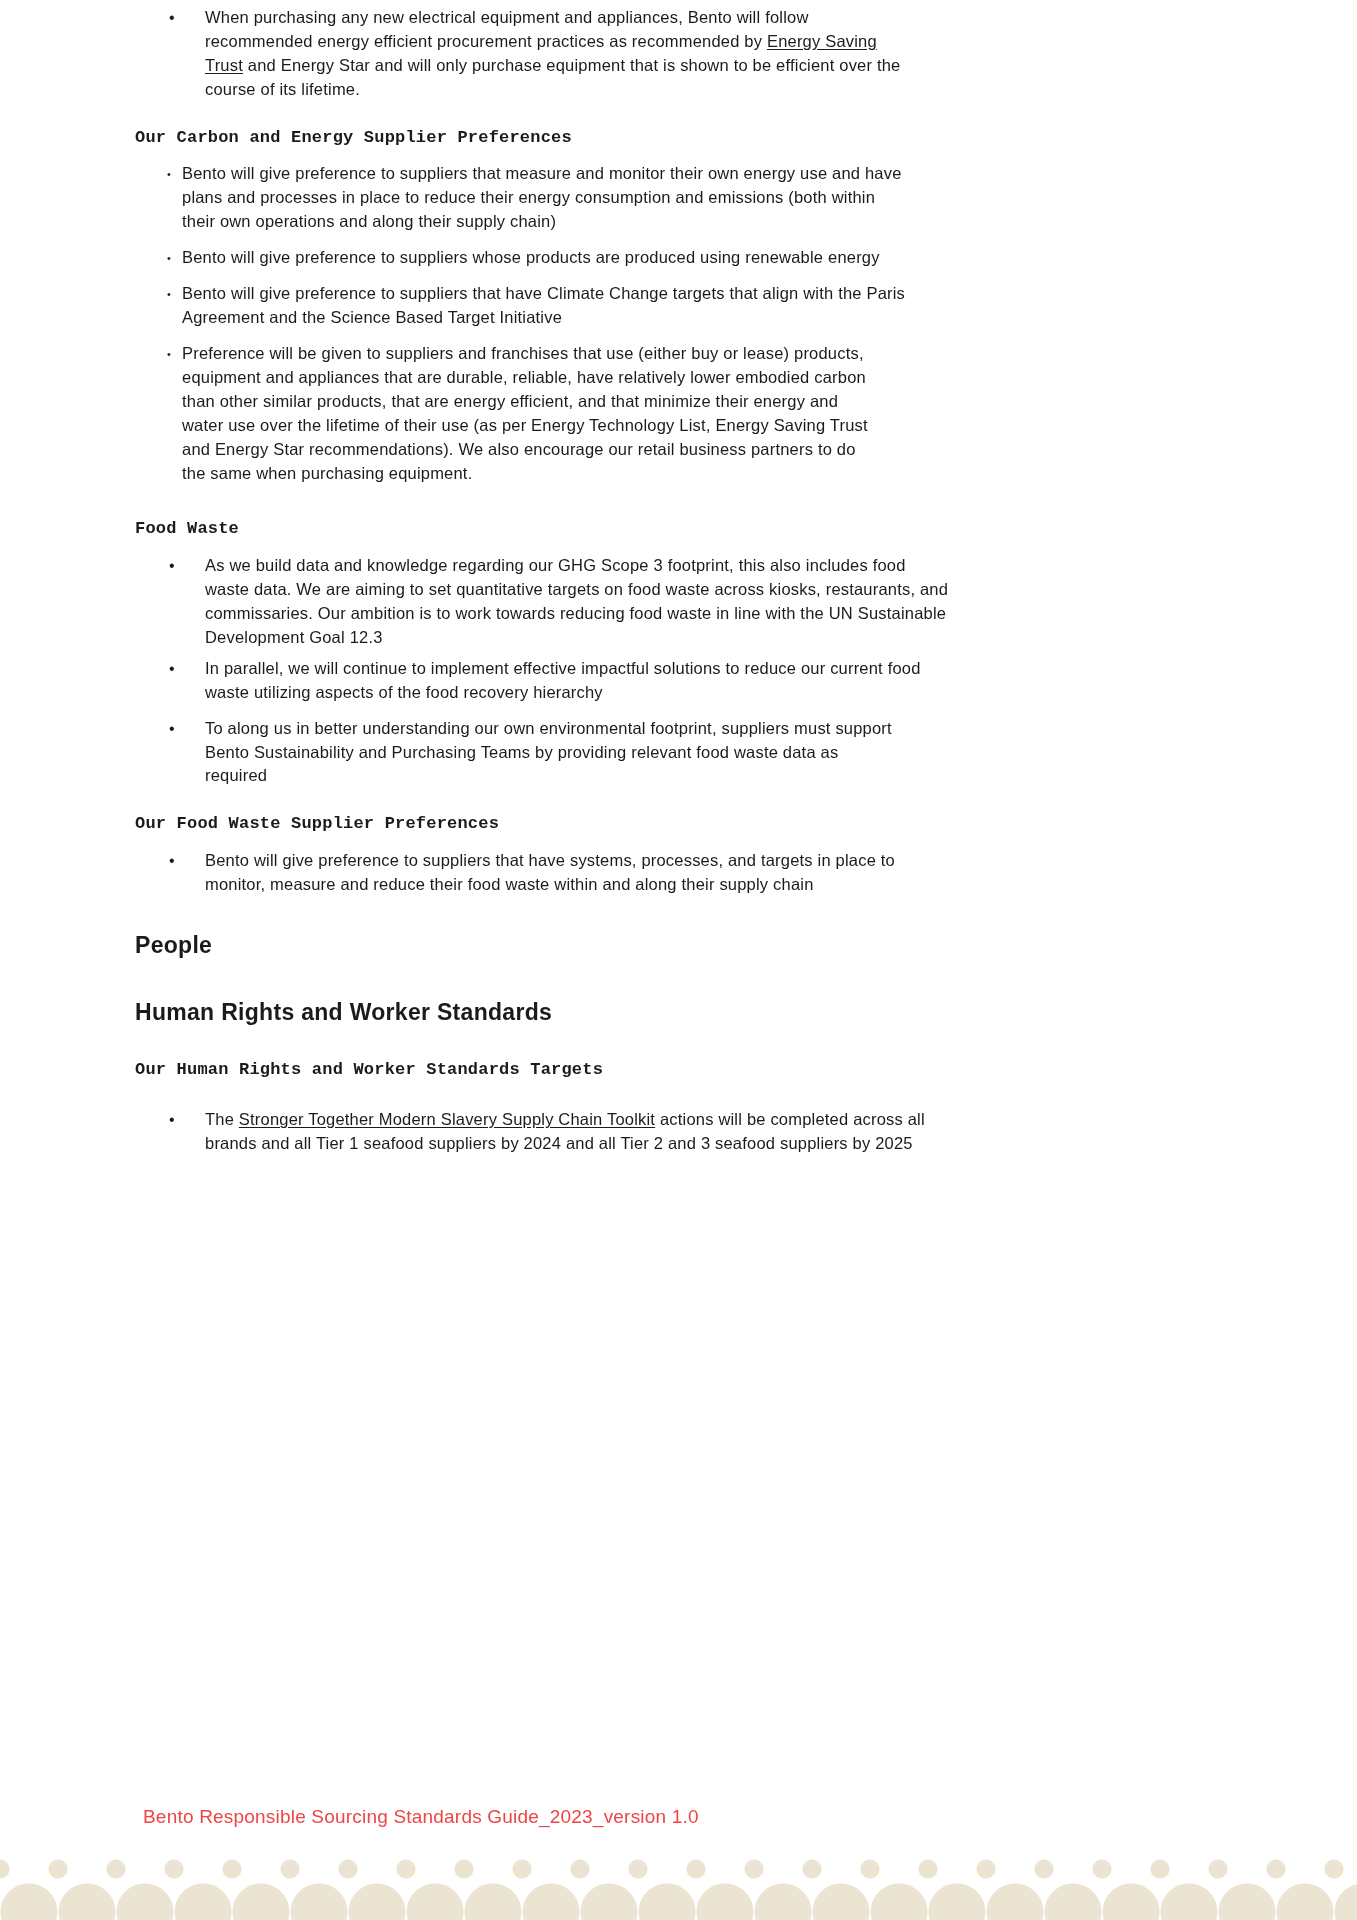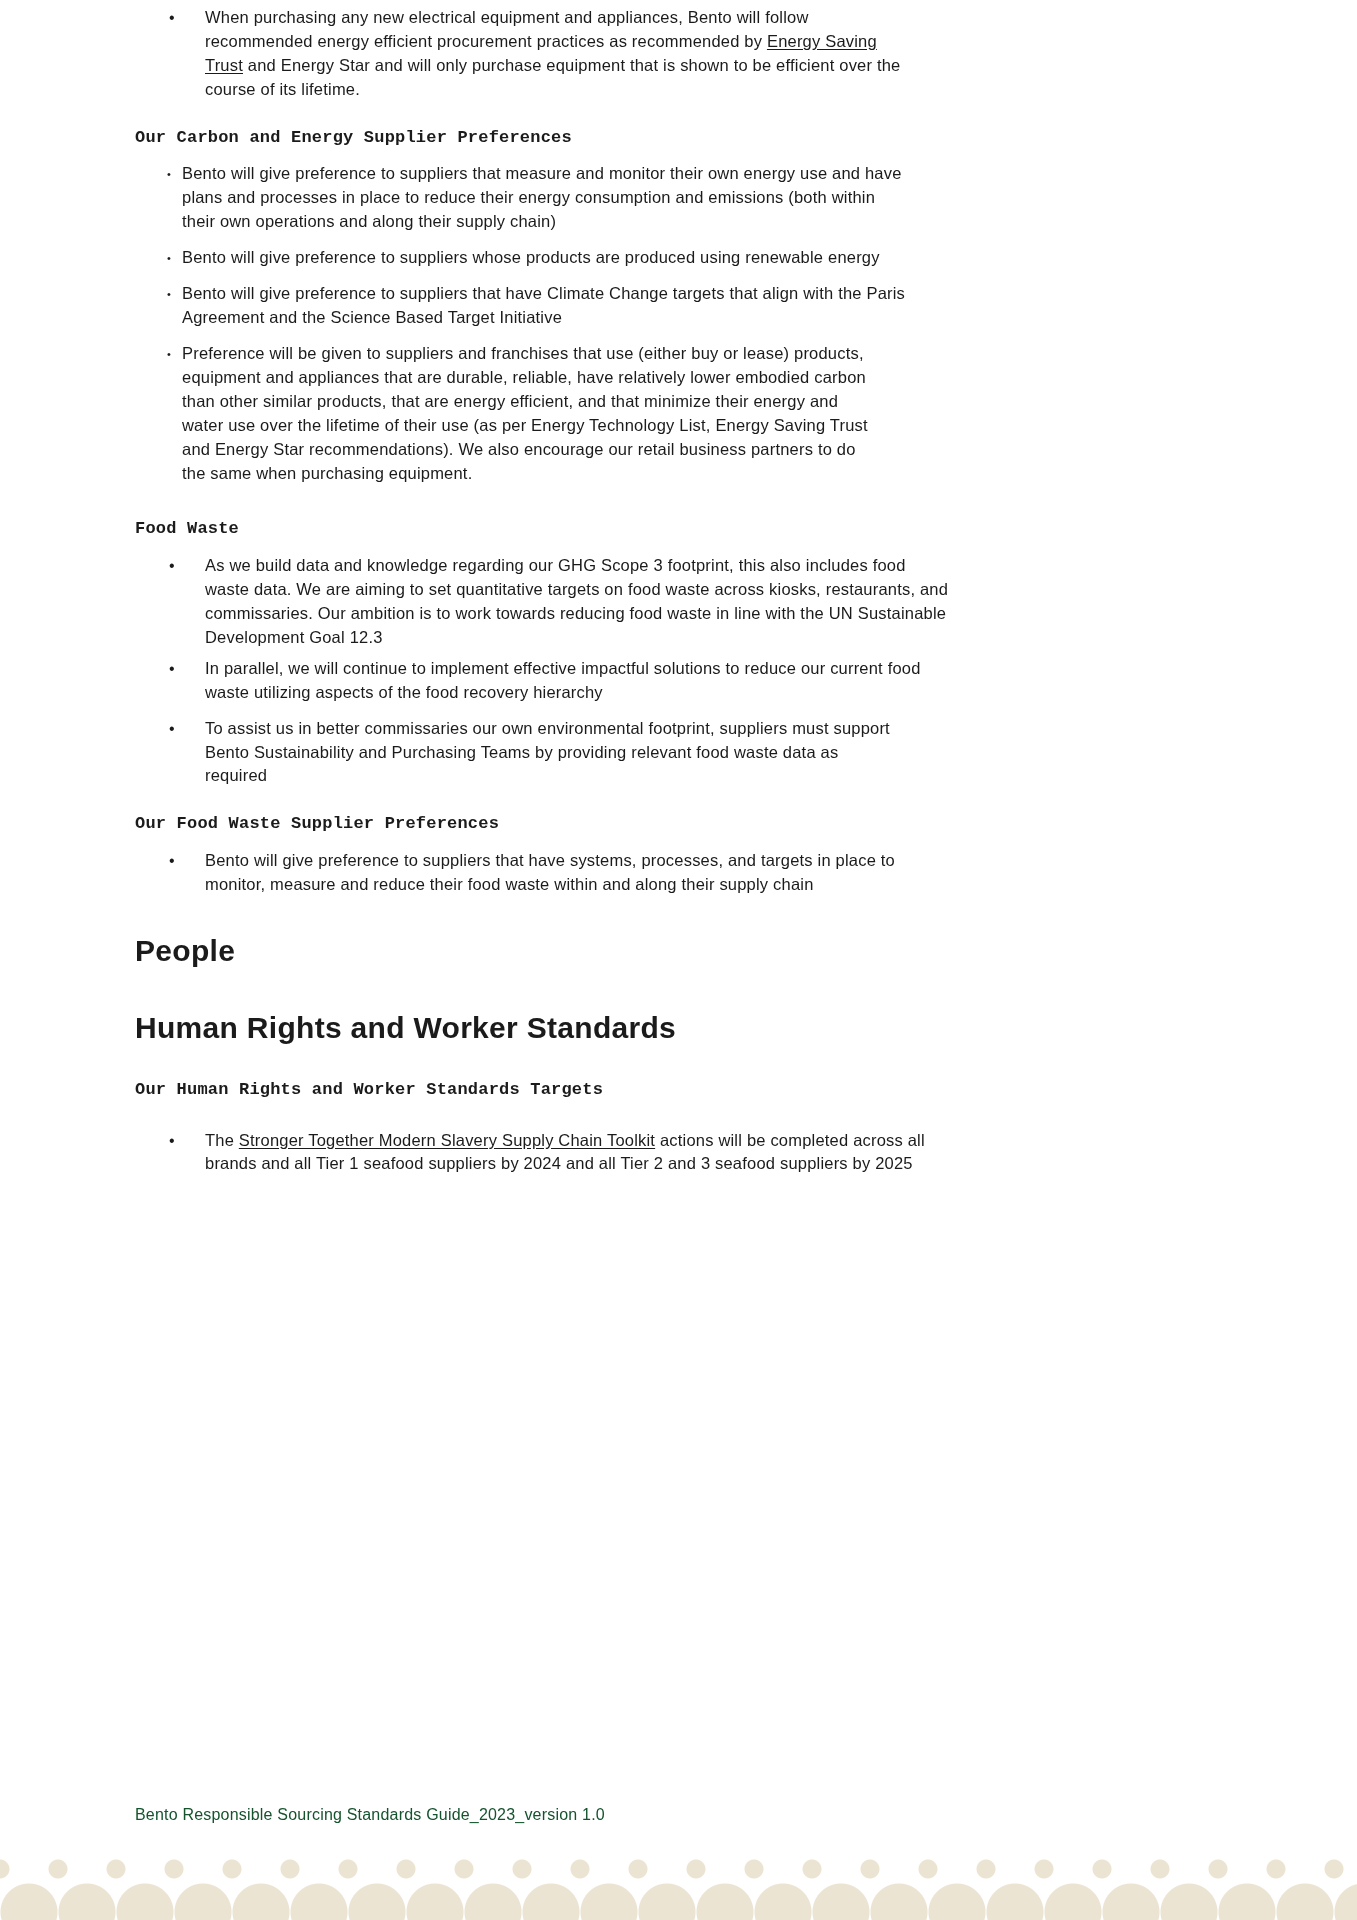--- a/index.html
+++ b/index.html
@@ -52,42 +52,42 @@
   .tight{margin-bottom:7px;}
   .sub{
     font-size:17px;
     font-weight:bold;
     letter-spacing:0.2px;
     margin:24px 0 12px 0;
     font-family:Liberation Mono, monospace;
   }
   .gap-lg{margin-top:32px;}
   .big{
-    font-size:30px;
+    font-size:23px;
     font-weight:bold;
     letter-spacing:0.3px;
     margin:32px 0 14px 0;
   }
   .big.second{margin-top:34px;}
   .targets-sub{margin-top:28px;}
   .final-bullet{margin-top:26px;}
   .doclink{
     color:inherit;
     text-decoration:underline;
     text-underline-offset:2px;
     cursor:pointer;
   }
   
   .footer{
     position:absolute;
-    left:135px;
+    left:143px;
     top:1806px;
-    font-size:16px;
+    font-size:19px;
     letter-spacing:0.2px;
-    color:#14532d;
+    color:#ef4444;
   }
   
   .dots{
     position:absolute;
     left:0;right:0;bottom:0;
     height:66px;
     background-image:
       radial-gradient(circle at 29px 15px, var(--dot-color) 9px, transparent 10px),
       radial-gradient(circle at 29px 58px, var(--dot-color) 28px, transparent 29px);
     background-size:58px 66px,58px 66px;
@@ -135,21 +135,21 @@
       <span class="marker">•</span>
       <div class="btext w-std">As we build data and knowledge regarding our GHG Scope 3 footprint, this also includes food waste data. We are aiming to set quantitative targets on food waste across kiosks, restaurants, and commissaries. Our ambition is to work towards reducing food waste in line with the UN Sustainable Development Goal 12.3</div>
     </div>
     <div class="bullet lvl1">
       <span class="marker">•</span>
       <div class="btext w-std">In parallel, we will continue to implement effective impactful solutions to reduce our current food waste utilizing aspects of the food recovery hierarchy</div>
     </div>
 
     <div class="bullet lvl1">
       <span class="marker">•</span>
-      <div class="btext w-narrow">To assist us in better commissaries our own environmental footprint, suppliers must support Bento Sustainability and Purchasing Teams by providing relevant food waste data as required</div>
+      <div class="btext w-narrow">To along us in better understanding our own environmental footprint, suppliers must support Bento Sustainability and Purchasing Teams by providing relevant food waste data as required</div>
     </div>
 
     <h3 class="sub">Our Food Waste Supplier Preferences</h3>
     <div class="bullet lvl1">
       <span class="marker">•</span>
       <div class="btext w-std">Bento will give preference to suppliers that have systems, processes, and targets in place to monitor, measure and reduce their food waste within and along their supply chain</div>
     </div>
 
     <h1 class="big">People</h1>
 

